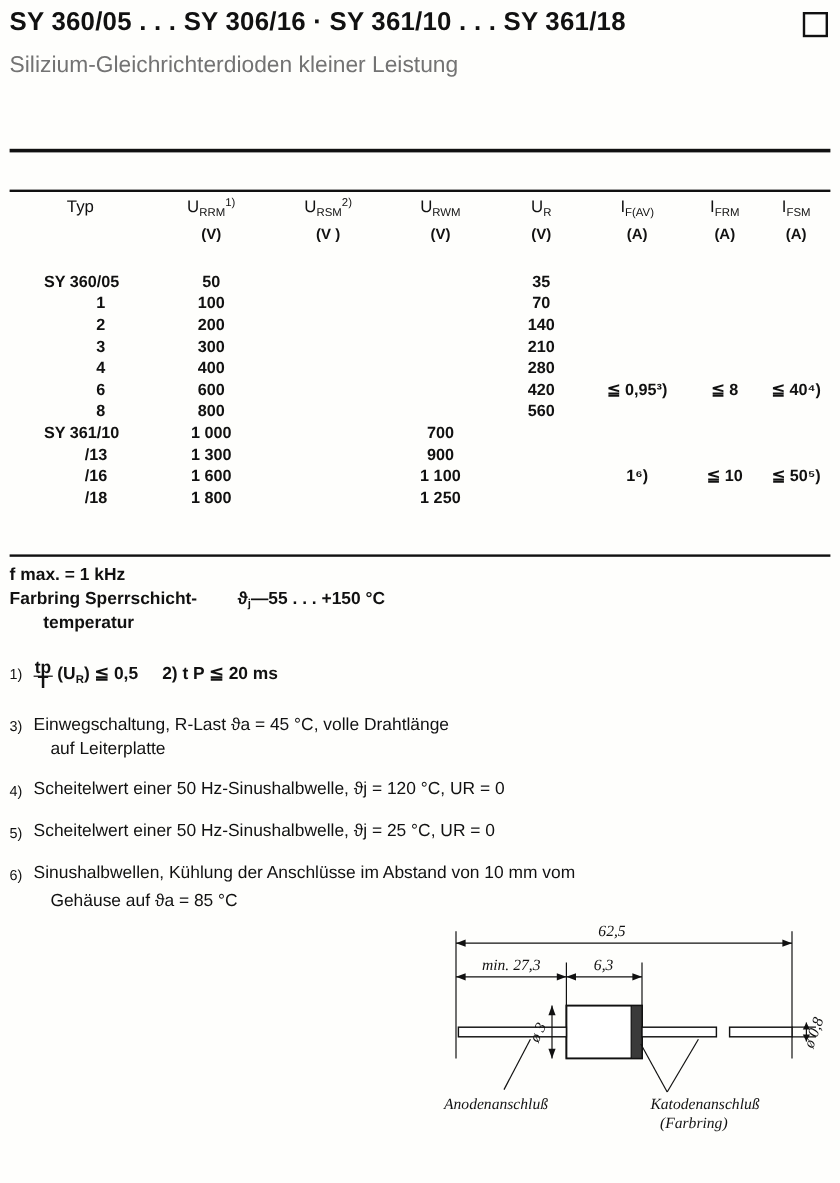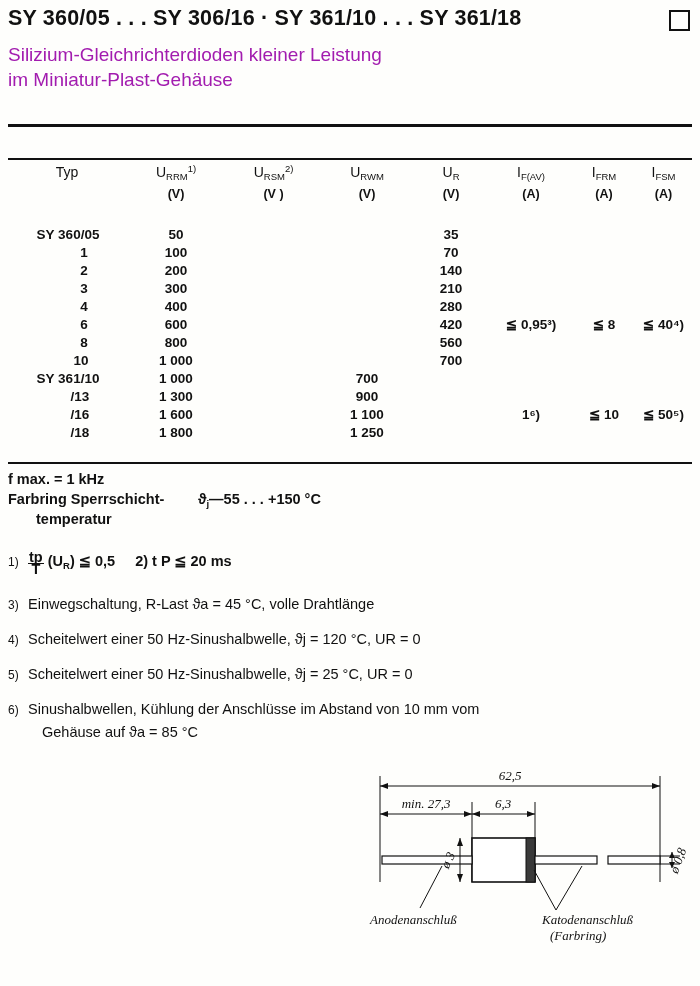--- a/index.html
+++ b/index.html
@@ -44,21 +44,21 @@
     margin-top: 4px;
     margin-right: 2px;
   }
   .subtitle {
     position: absolute;
     left: 8px; top: 42px;
     width: 660px;
     font-size: 19px;
     line-height: 25px;
     font-weight: normal;
-    color: #a21caf;
+    color: #737373;
   }
   .rule {
     position: absolute;
     background: #111;
   }
   .rule-top { left: 8px; top: 124px; width: 684px; height: 3px; }
   .rule-mid { left: 8px; top: 158px; width: 684px; height: 1.5px; }
   .rule-tbl-bottom { left: 8px; top: 462px; width: 684px; height: 2px; }
 
   
@@ -192,21 +192,20 @@
 
 <div class="page">
 
   <div class="title-row">
     <div class="doc-title">SY 360/05 . . . SY 306/16 · SY 361/10 . . . SY 361/18</div>
     <div class="corner-box"></div>
   </div>
 
   <div class="subtitle">
     <div>Silizium-Gleichrichterdioden kleiner Leistung</div>
-    <div>im Miniatur-Plast-Gehäuse</div>
   </div>
 
   <div class="rule rule-top"></div>
   <div class="rule rule-mid"></div>
 
   <div class="table">
     <table class="data">
       <colgroup>
         <col class="col-typ">
           <col class="col-urrm">
@@ -320,30 +319,20 @@
           <td class="typ" style="padding-left:34px">8</td>
           <td class="num">800</td>
           <td class="num"></td>
           <td class="num"></td>
           <td class="num">560</td>
           <td class="num"></td>
           <td class="num"></td>
           <td class="num"></td>
         </tr>
         <tr>
-          <td class="typ" style="padding-left:28px">10</td>
-          <td class="num">1 000</td>
-          <td class="num"></td>
-          <td class="num"></td>
-          <td class="num">700</td>
-          <td class="num"></td>
-          <td class="num"></td>
-          <td class="num"></td>
-        </tr>
-        <tr>
           <td class="typ">SY 361/10</td>
           <td class="num">1 000</td>
           <td class="num"></td>
           <td class="num">700</td>
           <td class="num"></td>
           <td class="num"></td>
           <td class="num"></td>
           <td class="num"></td>
         </tr>
         <tr>
@@ -404,20 +393,21 @@
             <span>(U</span><sub class="s">R</sub><span>) ≦ 0,5</span>
           </span>
           <span class="b" style="margin-left:16px">2)  t P ≦ 20 ms</span>
         </div>
       </div>
 
       <div class="fn-row" style="margin-top:20px">
         <div class="fn-mark">3)</div>
         <div class="fn-body">
           <div>Einwegschaltung, R-Last ϑa = 45 °C, volle Drahtlänge</div>
+          <div style="margin-left:14px">auf Leiterplatte</div>
         </div>
       </div>
 
       <div class="fn-row" style="margin-top:14px">
         <div class="fn-mark">4)</div>
         <div class="fn-body">Scheitelwert einer 50 Hz-Sinushalbwelle, ϑj = 120 °C, UR = 0</div>
       </div>
 
       <div class="fn-row" style="margin-top:14px">
         <div class="fn-mark">5)</div>

